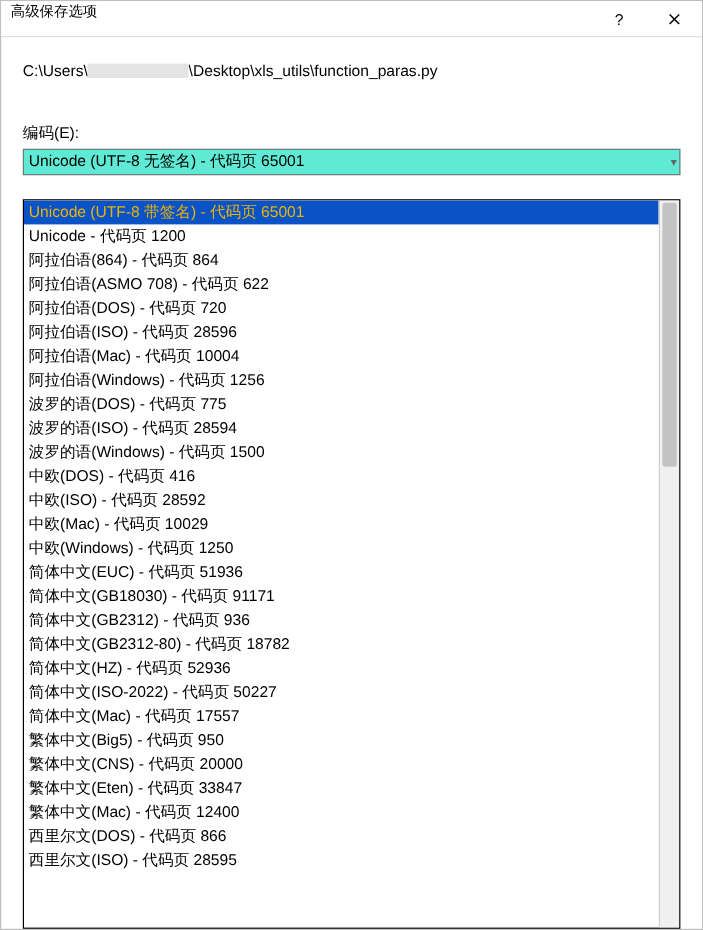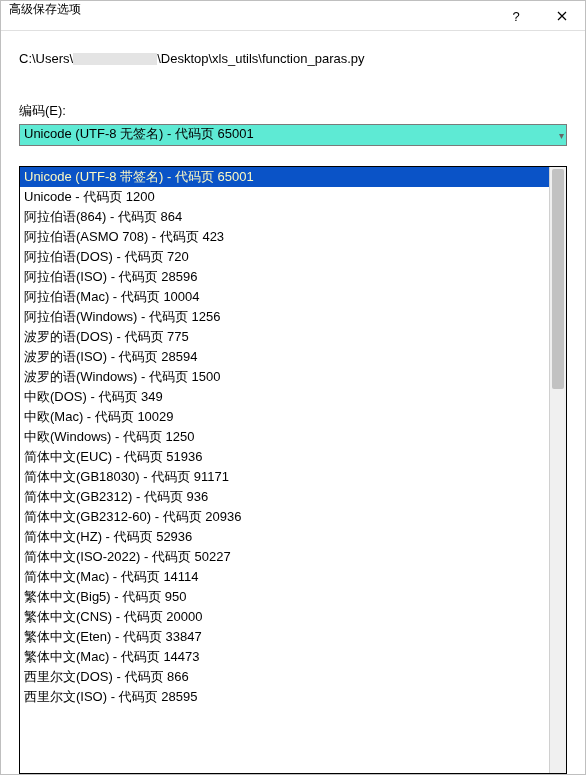--- a/index.html
+++ b/index.html
@@ -83,21 +83,21 @@
   }
   .dropdown-list .item {
     padding:0 4px;
     height:20px;
     line-height:20px;
     font-size:13px;
     white-space:nowrap;
   }
   .dropdown-list .item.selected {
     background:#0a53c7;
-    color:#fef9c3;
+    color:#eab308;
   }
   .dropdown .sb {
     width:17px;
     background:#f0f0f0;
     border-left:1px solid #d0d0d0;
     position:relative;
   }
   .dropdown .sb .thumb {
     position:absolute; left:2px; right:2px;
     top:2px; height:220px;
@@ -133,42 +133,43 @@
       <span>Unicode (UTF-8 无签名) - 代码页 65001</span>
       <span class="chev">▾</span>
     </div>
   </div>
 
   <div class="dropdown">
     <div class="dropdown-list" id="ddlist">
         <div class="item selected">Unicode (UTF-8 带签名) - 代码页 65001</div>
         <div class="item">Unicode - 代码页 1200</div>
         <div class="item">阿拉伯语(864) - 代码页 864</div>
-        <div class="item">阿拉伯语(ASMO 708) - 代码页 423</div>
+        <div class="item">阿拉伯语(ASMO 708) - 代码页 622</div>
         <div class="item">阿拉伯语(DOS) - 代码页 720</div>
         <div class="item">阿拉伯语(ISO) - 代码页 28596</div>
         <div class="item">阿拉伯语(Mac) - 代码页 10004</div>
         <div class="item">阿拉伯语(Windows) - 代码页 1256</div>
         <div class="item">波罗的语(DOS) - 代码页 775</div>
         <div class="item">波罗的语(ISO) - 代码页 28594</div>
         <div class="item">波罗的语(Windows) - 代码页 1500</div>
-        <div class="item">中欧(DOS) - 代码页 349</div>
+        <div class="item">中欧(DOS) - 代码页 416</div>
+        <div class="item">中欧(ISO) - 代码页 28592</div>
         <div class="item">中欧(Mac) - 代码页 10029</div>
         <div class="item">中欧(Windows) - 代码页 1250</div>
         <div class="item">简体中文(EUC) - 代码页 51936</div>
         <div class="item">简体中文(GB18030) - 代码页 91171</div>
         <div class="item">简体中文(GB2312) - 代码页 936</div>
-        <div class="item">简体中文(GB2312-60) - 代码页 20936</div>
+        <div class="item">简体中文(GB2312-80) - 代码页 18782</div>
         <div class="item">简体中文(HZ) - 代码页 52936</div>
         <div class="item">简体中文(ISO-2022) - 代码页 50227</div>
-        <div class="item">简体中文(Mac) - 代码页 14114</div>
+        <div class="item">简体中文(Mac) - 代码页 17557</div>
         <div class="item">繁体中文(Big5) - 代码页 950</div>
         <div class="item">繁体中文(CNS) - 代码页 20000</div>
         <div class="item">繁体中文(Eten) - 代码页 33847</div>
-        <div class="item">繁体中文(Mac) - 代码页 14473</div>
+        <div class="item">繁体中文(Mac) - 代码页 12400</div>
         <div class="item">西里尔文(DOS) - 代码页 866</div>
         <div class="item">西里尔文(ISO) - 代码页 28595</div>
       </div>
     <div class="sb">
       <div class="thumb"></div>
     </div>
   </div>
 
 </div>
 

